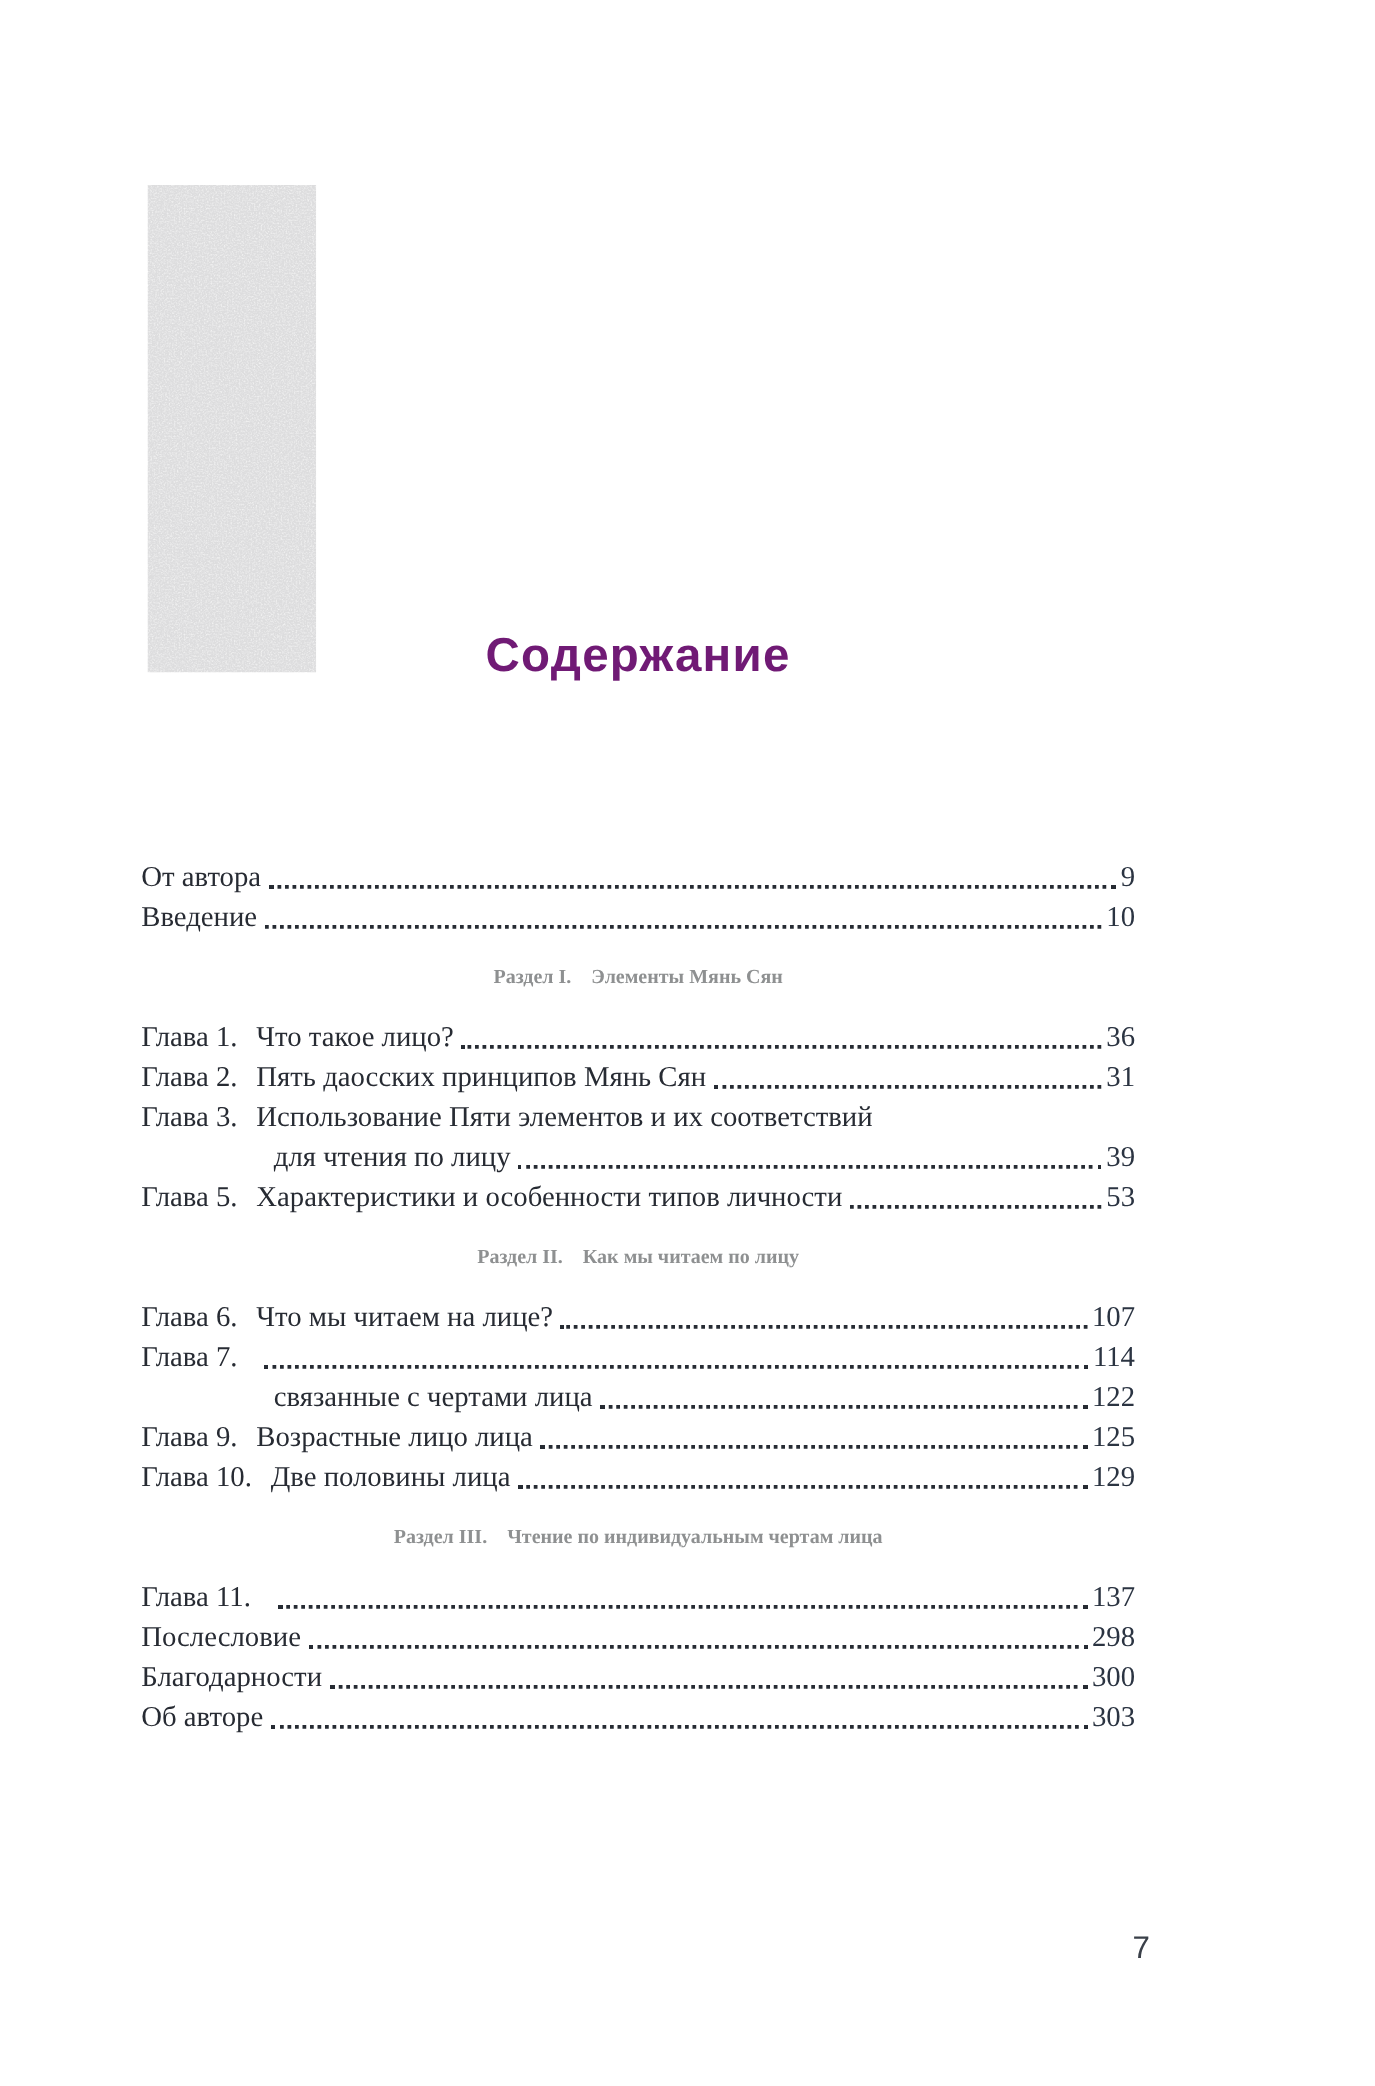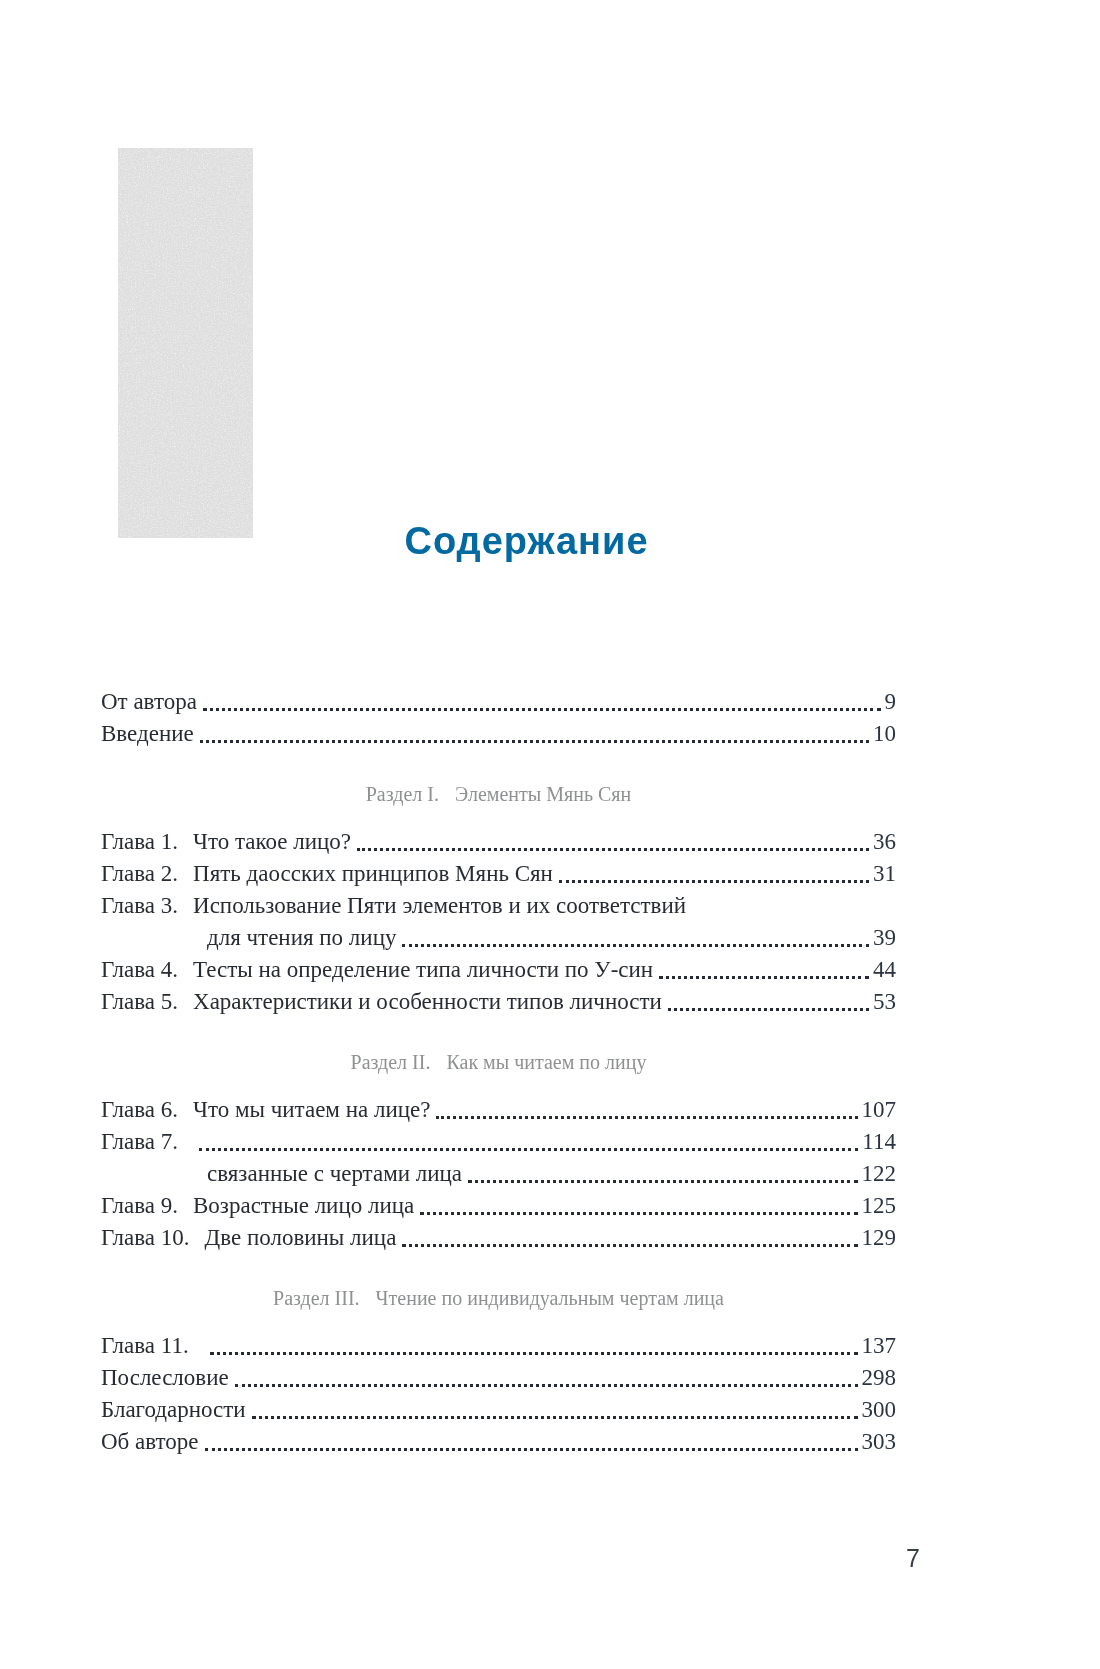--- a/index.html
+++ b/index.html
@@ -25,32 +25,32 @@
     top: 148px;
     width: 135px;
     height: 390px;
     overflow: hidden;
   }
   .page-title {
     position: absolute;
     left: 113px;
     top: 502px;
     width: 795px;
-    margin: 16px;
+    margin: 0;
     text-align: center;
     font-family: "Liberation Sans", "DejaVu Sans", sans-serif;
     font-weight: 700;
     font-size: 38px;
     line-height: 46px;
     letter-spacing: 1px;
-    color: #0369a1;
+    color: #701a75;
   }
   .toc {
     position: absolute;
-    left: 101px;
+    left: 113px;
     top: 686px;
     width: 795px;
     font-size: 23px;
     color: #272b33;
   }
   .row {
     display: flex;
     height: 32px;
     line-height: 32px;
     white-space: nowrap;
@@ -79,24 +79,24 @@
     padding-left: 106px;
   }
   .row.no-leader .title {
     flex: 1 1 auto;
   }
   .section-heading {
     display: flex;
     justify-content: center;
     height: 32px;
     line-height: 32px;
-    margin-top: 28px;
+    margin-top: 16px;
     margin-bottom: 16px;
-    font-weight: 400;
-    font-size: 20px;
+    font-weight: 700;
+    font-size: 16px;
     color: #8e9091;
     white-space: nowrap;
   }
   .section-heading .sh-label {
     margin-right: 16px;
   }
   .folio {
     position: absolute;
     left: 113px;
     top: 1544px;
@@ -160,26 +160,20 @@
     <div class="row no-leader">
       <span class="label">Глава 3.</span>
       <span class="title">Использование Пяти элементов и их соответствий</span>
     </div>
     <div class="row cont">
       <span class="title">для чтения по лицу</span>
       <span class="dots"></span>
       <span class="pagenum">39</span>
     </div>
     <div class="row">
-      <span class="label">Глава 4.</span>
-      <span class="title">Тесты на определение типа личности по У-син</span>
-      <span class="dots"></span>
-      <span class="pagenum">44</span>
-    </div>
-    <div class="row">
       <span class="label">Глава 5.</span>
       <span class="title">Характеристики и особенности типов личности</span>
       <span class="dots"></span>
       <span class="pagenum">53</span>
     </div>
 
     <div class="section-heading">
       <span class="sh-label">Раздел II.</span>
       <span class="sh-title">Как мы читаем по лицу</span>
     </div>

